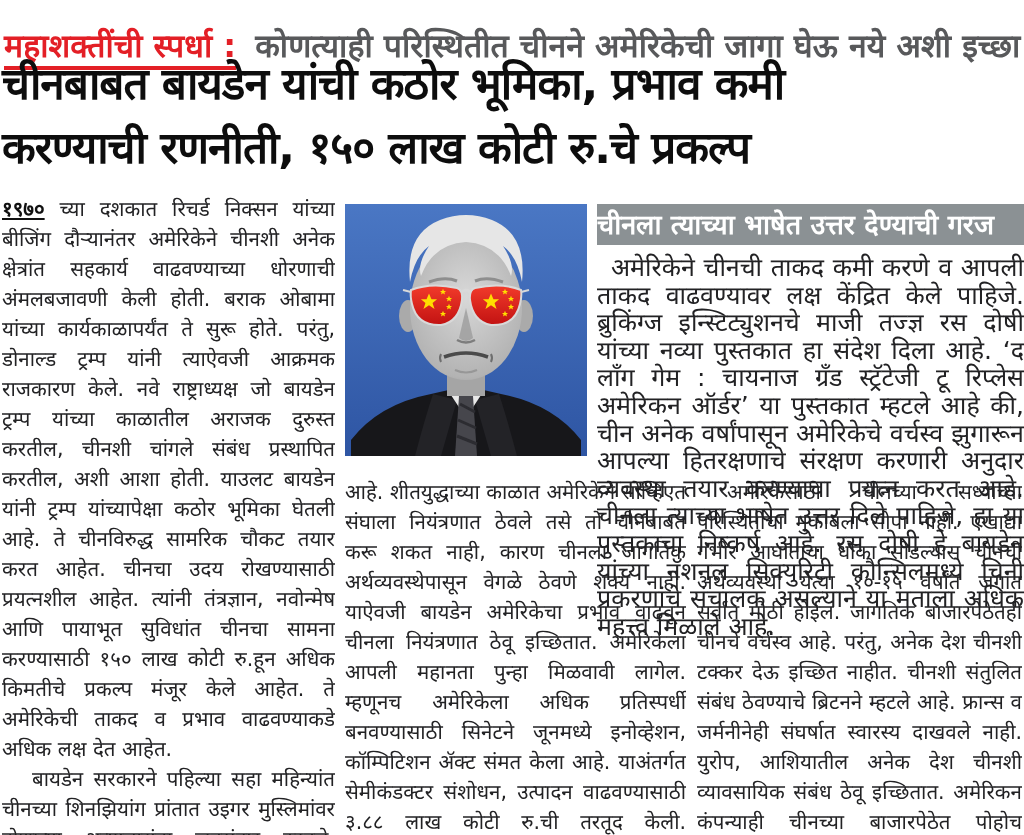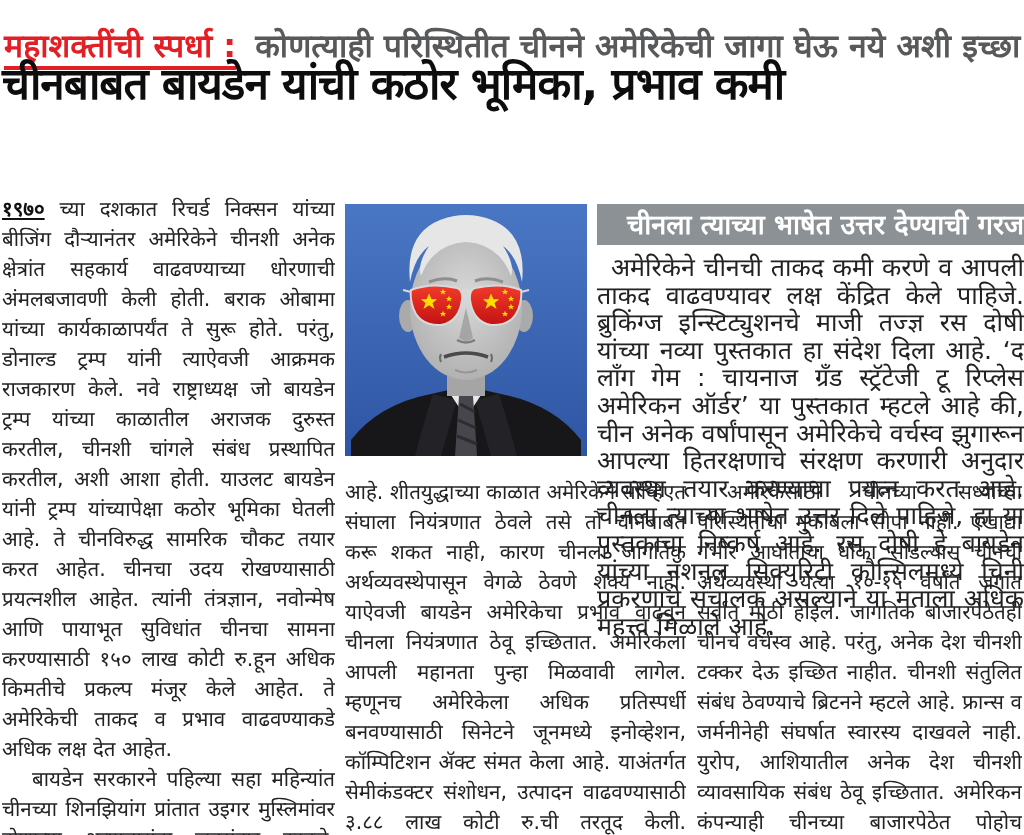--- a/index.html
+++ b/index.html
@@ -24,39 +24,40 @@
   .col-left{left:2px;top:194px;width:333px;height:641px;overflow:hidden;}
   .col-mid{left:345px;top:477px;width:341px;height:358px;overflow:hidden;}
   .col-right{left:697px;top:477px;width:325px;height:358px;overflow:hidden;}
   
   .photo{position:absolute;left:345px;top:204px;width:242px;height:252px;}
   .photo svg{display:block;}
   
   .panel{position:absolute;left:597px;top:204px;width:427px;}
   .panel-header{
     background:#8b9194;color:#ffffff;font-weight:bold;font-size:27px;
-    height:41px;line-height:41px;text-align:right;
+    height:41px;line-height:41px;text-align:left;
   }
   .panel-body{
     margin:9px 0 0 0;font-size:25px;line-height:27.6px;color:#222224;
     text-align:justify;text-indent:14px;
   }
 </style>
 </head>
 <body>
 
 <div class="page">
 
   <div class="kicker">
     <span class="kicker-label">महाशक्तींची स्पर्धा :</span>
     <span class="kicker-text">कोणत्याही परिस्थितीत चीनने अमेरिकेची जागा घेऊ नये अशी इच्छा</span>
   </div>
 
   <h1 class="headline">
     <span>चीनबाबत बायडेन यांची कठोर भूमिका, प्रभाव कमी</span><br>
+    <span>करण्याची रणनीती, १५० लाख कोटी रु.चे प्रकल्प</span>
   </h1>
 
   <div class="col col-left">
     <p class="para"><span class="lead">१९७०</span><span> च्या दशकात रिचर्ड निक्सन यांच्या बीजिंग दौऱ्यानंतर अमेरिकेने चीनशी अनेक क्षेत्रांत सहकार्य वाढवण्याच्या धोरणाची अंमलबजावणी केली होती. बराक ओबामा यांच्या कार्यकाळापर्यंत ते सुरू होते. परंतु, डोनाल्ड ट्रम्प यांनी त्याऐवजी आक्रमक राजकारण केले. नवे राष्ट्राध्यक्ष जो बायडेन ट्रम्प यांच्या काळातील अराजक दुरुस्त करतील, चीनशी चांगले संबंध प्रस्थापित करतील, अशी आशा होती. याउलट बायडेन यांनी ट्रम्प यांच्यापेक्षा कठोर भूमिका घेतली आहे. ते चीनविरुद्ध सामरिक चौकट तयार करत आहेत. चीनचा उदय रोखण्यासाठी प्रयत्नशील आहेत. त्यांनी तंत्रज्ञान, नवोन्मेष आणि पायाभूत सुविधांत चीनचा सामना करण्यासाठी १५० लाख कोटी रु.हून अधिक किमतीचे प्रकल्प मंजूर केले आहेत. ते अमेरिकेची ताकद व प्रभाव वाढवण्याकडे अधिक लक्ष देत आहेत.</span></p>
     <p class="para indent">बायडेन सरकारने पहिल्या सहा महिन्यांत चीनच्या शिनझियांग प्रांतात उइगर मुस्लिमांवर होणाऱ्या अत्याचारांना जनसंहार ठरवले. त्यांच्या या खूप कठोर भूमिकेचे लोकांना आश्चर्य वाटत आहे. त्यांनी शिनझियांग प्रकरणी सहकारी देशांना एकजूट केले आहे. ते हुवावे आणि इतर अनेक तंत्रज्ञान कंपन्या, लष्करी उपकरणांशी संबंधित व्यवसाय नियंत्रित करण्याचा प्रयत्न करत आहेत. त्यांनी जगभरातील आपल्या सहकारी देशांशी चर्चा करताना चीनचा सामना करण्याच्या मुद्याला प्राधान्य दिले आहे.</p>
 
   </div>
 
   <div class="photo">
     <svg width="242" height="252" viewBox="0 0 242 252" xmlns="http://www.w3.org/2000/svg">

